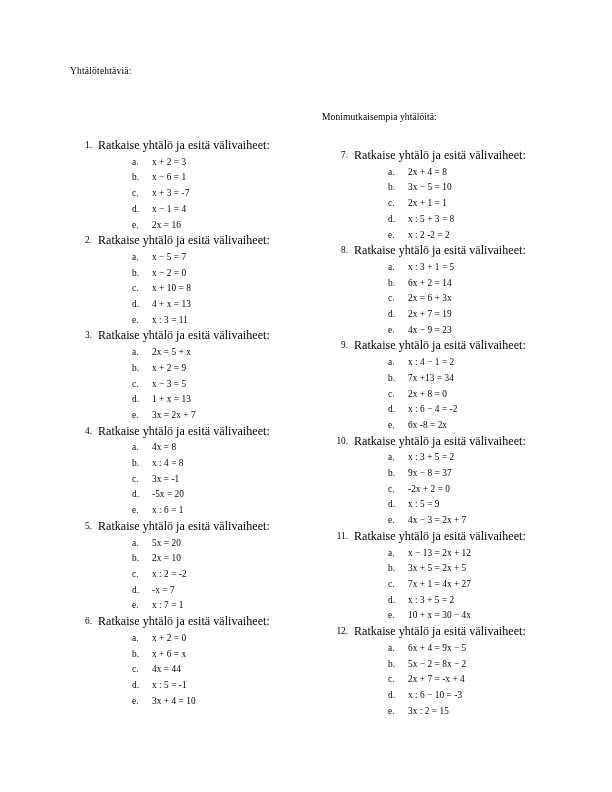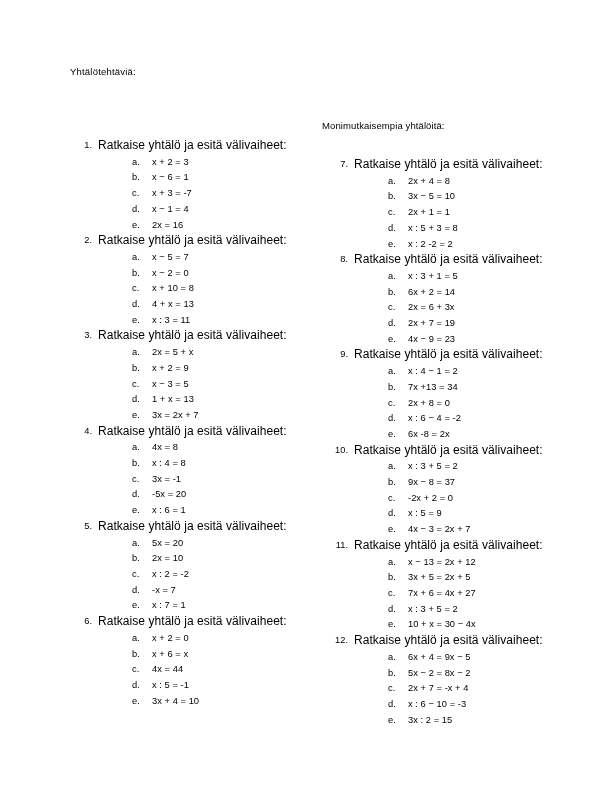--- a/index.html
+++ b/index.html
@@ -14,41 +14,42 @@
     color: #000000;
     position: relative;
     overflow: hidden;
   }
   .page {
     position: absolute;
     left: 0; top: 0;
     width: 612px;
     height: 792px;
     padding: 0;
+    font-family: Liberation Serif, serif;
   }
   .doc-title {
     position: absolute;
     left: 70px;
     top: 66px;
     font-size: 9.5px;
     letter-spacing: 0.2px;
   }
   .columns {
     position: absolute;
     left: 0;
     top: 112px;
     width: 612px;
   }
   .col {
     position: absolute;
     top: 0;
     width: 258px;
   }
   .col-left { left: 66px; }
-  .col-right { left: 322px; margin-top: 8px; }
+  .col-right { left: 322px; }
   .col-head {
     font-size: 9.5px;
     margin-bottom: 0px;
     letter-spacing: 0.1px;
   }
   ol.tasks {
     list-style: none;
     margin: 0;
     padding: 0;
     margin-top: 26px;
@@ -230,21 +231,21 @@
             <li><span class="sub-letter">e.</span><span class="sub-text">4x − 3 = 2x + 7</span></li>
           </ol>
         </li>
 
         <li>
           <span class="num">11.</span>
           <span class="task-text">Ratkaise yhtälö ja esitä välivaiheet:</span>
           <ol class="subs">
             <li><span class="sub-letter">a.</span><span class="sub-text">x − 13 = 2x + 12</span></li>
             <li><span class="sub-letter">b.</span><span class="sub-text">3x + 5 = 2x + 5</span></li>
-            <li><span class="sub-letter">c.</span><span class="sub-text">7x + 6 = 4x + 27</span></li>
+            <li><span class="sub-letter">c.</span><span class="sub-text">7x + 1 = 4x + 27</span></li>
             <li><span class="sub-letter">d.</span><span class="sub-text">x : 3 + 5 = 2</span></li>
             <li><span class="sub-letter">e.</span><span class="sub-text">10 + x = 30 − 4x</span></li>
           </ol>
         </li>
 
         <li>
           <span class="num">12.</span>
           <span class="task-text">Ratkaise yhtälö ja esitä välivaiheet:</span>
           <ol class="subs">
             <li><span class="sub-letter">a.</span><span class="sub-text">6x + 4 = 9x − 5</span></li>

